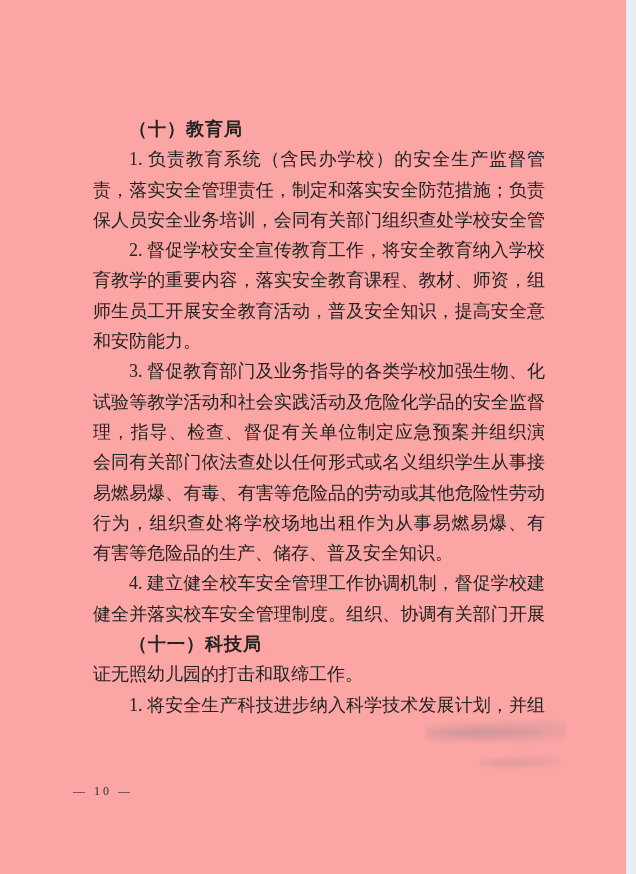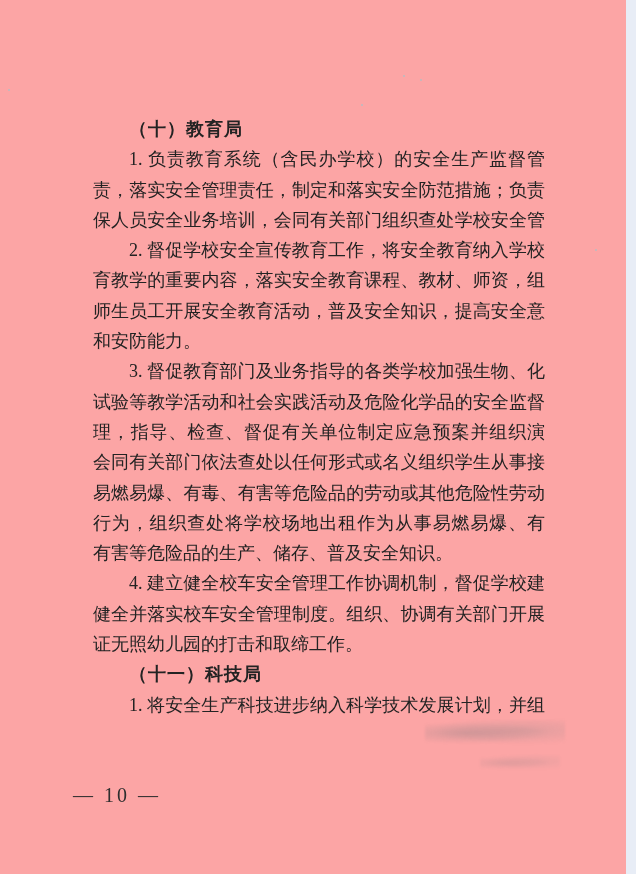--- a/index.html
+++ b/index.html
@@ -37,21 +37,21 @@
   }
   .line.heading {
     font-weight: 700;
     text-indent: 2em;
     letter-spacing: 1px;
   }
   .footer {
     position: absolute;
     left: 73px;
     top: 784px;
-    font-size: 20px;
+    font-size: 12px;
     letter-spacing: 3px;
     color: #2e2e2e;
   }
   .smudge {
     position: absolute;
     pointer-events: none;
     background: radial-gradient(ellipse at 30% 50%, rgba(120,120,125,0.28), rgba(120,120,125,0.0) 60%),
                 radial-gradient(ellipse at 70% 40%, rgba(130,130,135,0.22), rgba(130,130,135,0.0) 65%);
     filter: blur(1px);
   }
@@ -78,22 +78,22 @@
       <div class="line">和安防能力。</div>
       <div class="line first just">3. 督促教育部门及业务指导的各类学校加强生物、化学</div>
       <div class="line just">试验等教学活动和社会实践活动及危险化学品的安全监督管</div>
       <div class="line just">理，指导、检查、督促有关单位制定应急预案并组织演练，</div>
       <div class="line just">会同有关部门依法查处以任何形式或名义组织学生从事接触</div>
       <div class="line just">易燃易爆、有毒、有害等危险品的劳动或其他危险性劳动的</div>
       <div class="line just">行为，组织查处将学校场地出租作为从事易燃易爆、有毒、</div>
       <div class="line">有害等危险品的生产、储存、普及安全知识。</div>
       <div class="line first just">4. 建立健全校车安全管理工作协调机制，督促学校建立</div>
       <div class="line just">健全并落实校车安全管理制度。组织、协调有关部门开展无</div>
+      <div class="line heading">（十一）科技局</div>
       <div class="line">证无照幼儿园的打击和取缔工作。</div>
-      <div class="line heading">（十一）科技局</div>
       <div class="line first just">1. 将安全生产科技进步纳入科学技术发展计划，并组织</div>
     </div>
   <div class="footer">— 10 —</div>
   <div class="scan-edge" style="background: rgb(232, 237, 246);"></div>
   <div class="smudge" style="left:425px; top:720px; width:140px; height:26px;"></div>
   <div class="smudge" style="left:480px; top:755px; width:80px; height:16px; opacity:0.6;"></div>
   <div class="speck" style="left:403px; top:75px;"></div>
   <div class="speck" style="left:420px; top:79px;"></div>
   <div class="speck" style="left:595px; top:249px;"></div>
   <div class="speck" style="left:8px; top:89px;"></div>

